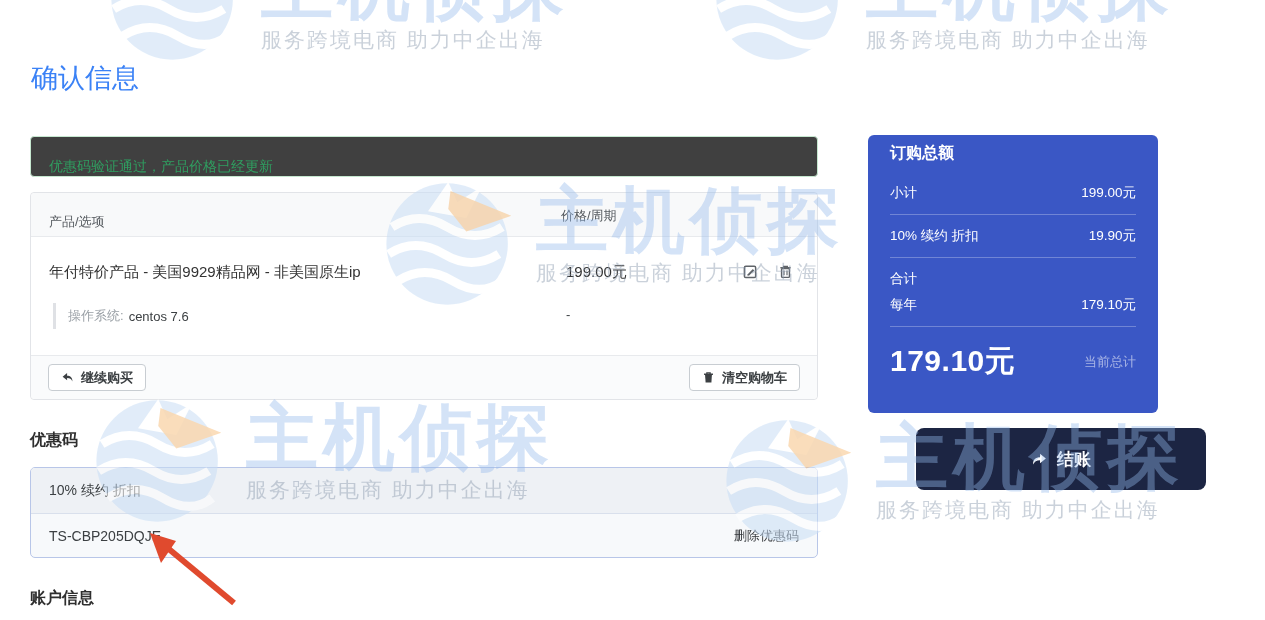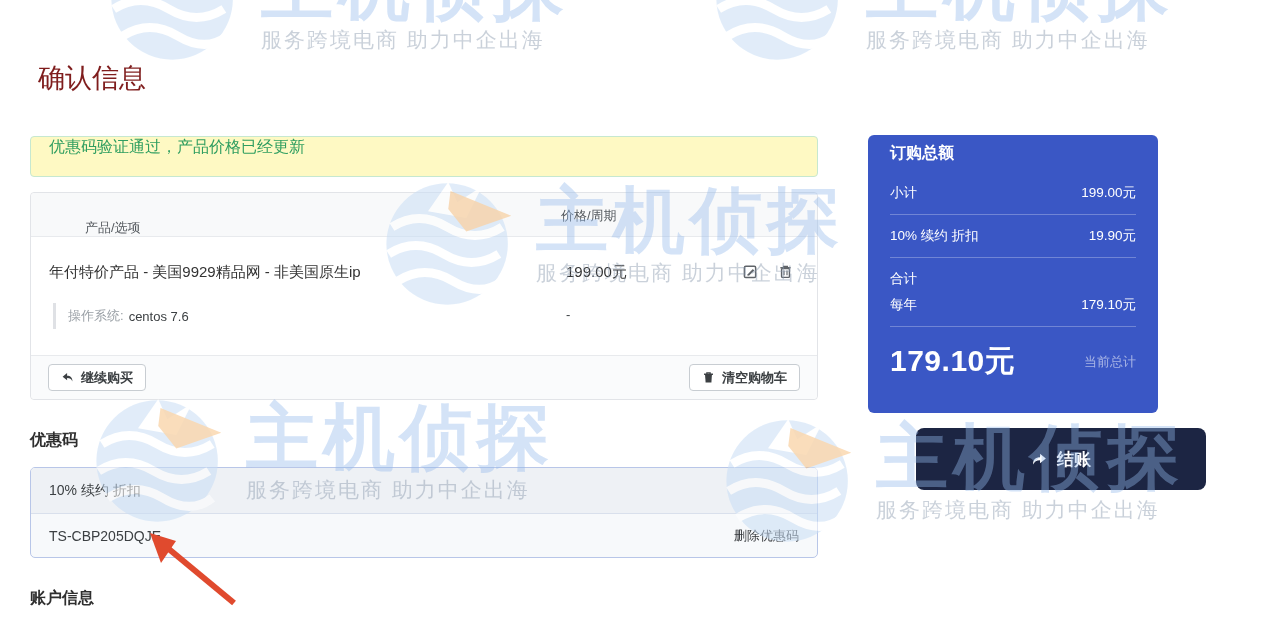--- a/index.html
+++ b/index.html
@@ -23,37 +23,37 @@
     color:rgba(138,152,172,.45); white-space:nowrap;
   }
   .wm-a { left:108px; top:-72px; }
   .wm-b { left:713px; top:-72px; }
   .wm-a .wm-textcol, .wm-b .wm-textcol { margin-top:26px; }
   .wm-c { left:383px; top:173px; }
   .wm-d { left:93px;  top:390px; }
   .wm-e { left:723px; top:410px; }
   
   .main { position:absolute; left:30px; top:0; width:788px; z-index:1; }
-  .page-title { position:absolute; left:8px; top:60px; font-size:27px; font-weight:500; color:#7f1d1d; }
+  .page-title { position:absolute; left:1px; top:60px; font-size:27px; font-weight:500; color:#3b82f6; }
   .alert-success {
     position:absolute; left:0; top:136px; width:788px; height:41px;
-    background:#fef9c3; border:1px solid #c6e8d0; border-radius:4px;
-    display:flex; align-items:flex-start; padding:0 18px;
-    font-size:16px; color:#2f9e60;
+    background:#404040; border:1px solid #c6e8d0; border-radius:4px;
+    display:flex; align-items:flex-end; padding:0 18px;
+    font-size:14px; color:#2f9e60;
   }
   .cart-card {
     position:absolute; left:0; top:192px; width:788px; height:208px;
     border:1px solid #e2e4e8; border-radius:4px; background:#fff;
   }
   .cart-header {
     position:relative; height:44px; background:#f8f9fa;
     border-bottom:1px solid #e8eaed; border-radius:4px 4px 0 0;
     font-size:13px; color:#54595e;
   }
-  .col-product { position:absolute; left:18px; top:26px;margin-left:36px; }
+  .col-product { position:absolute; left:18px; top:20px; }
   .col-price  { position:absolute; left:530px; top:14px; }
   .cart-body { position:relative; height:119px; }
   .item-name { position:absolute; left:18px; top:26px; font-size:15px; color:#333; }
   .item-price { position:absolute; left:535px; top:26px; font-size:15px; color:#333; }
   .item-actions { position:absolute; right:24px; top:27px; display:flex; gap:20px; }
   .icon-btn { width:15px; height:15px; cursor:pointer; }
   .item-option {
     position:absolute; left:22px; top:66px; display:flex; align-items:center;
     border-left:3px solid #dfe1e5; padding-left:12px; height:26px; font-size:13px;
   }

